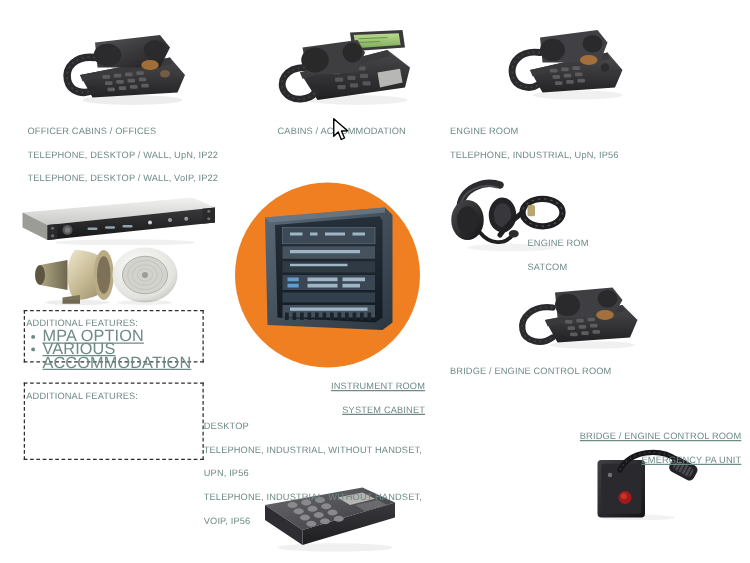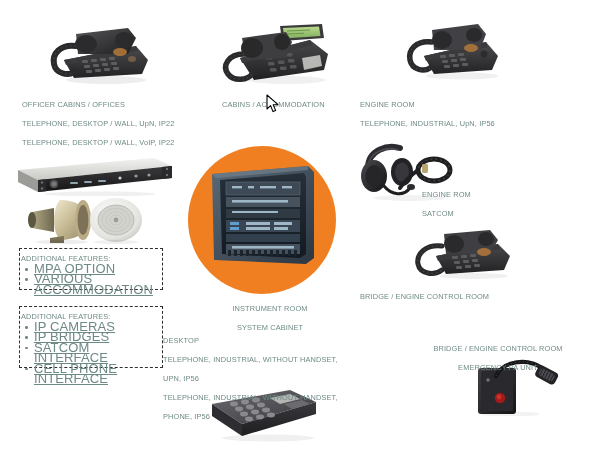--- a/index.html
+++ b/index.html
@@ -15,21 +15,21 @@
   
   .label{
     position:absolute;
     color:#6e8a86;
     font-size:7.4px;
     line-height:9.6px;
     letter-spacing:.12px;
     white-space:pre-line;
     font-family:"Liberation Sans", sans-serif;
   }
-  .label.center{text-align:center;}
+  .label.center{text-align:right;text-decoration:underline;}
 
   
   .featbox{
     position:absolute;
     border:1.6px dashed #2e2e2e;
     box-sizing:border-box;
     padding:5px 6px 5px 1px;
   }
   .featbox .ftitle{
     color:#6e8a86;font-size:7.4px;line-height:10px;letter-spacing:.12px;
@@ -502,44 +502,38 @@
 
   <div class="label" style="left:360px;top:282px;width:220px;">
     <div>BRIDGE / ENGINE CONTROL ROOM</div>
   </div>
 
   <div class="label" style="left:163px;top:326px;width:205px;">
     <div>DESKTOP</div>
     <div>TELEPHONE, INDUSTRIAL, WITHOUT HANDSET,</div>
     <div>UPN, IP56</div>
     <div>TELEPHONE, INDUSTRIAL, WITHOUT HANDSET,</div>
-    <div>PHONE, IP56</div>
+    <div>VOIP, IP56</div>
   </div>
 
   <div class="label center" style="left:403px;top:334px;width:190px;">
     <div>BRIDGE / ENGINE CONTROL ROOM</div>
     <div>EMERGENCY PA UNIT</div>
   </div>
 
   <div class="featbox" style="left:19px;top:248px;width:144px;height:42px;">
     <div class="ftitle">ADDITIONAL FEATURES:</div>
     <ul>
       <li>MPA OPTION</li>
       <li>VARIOUS ACCOMMODATION</li>
     </ul>
   </div>
 
   <div class="featbox" style="left:19px;top:306px;width:144px;height:62px;">
     <div class="ftitle">ADDITIONAL FEATURES:</div>
-    <ul>
-      <li>IP CAMERAS</li>
-      <li>IP BRIDGES</li>
-      <li>SATCOM  INTERFACE</li>
-      <li>CELL PHONE INTERFACE</li>
-    </ul>
   </div>
 
   <div class="cursor" style="left:266px;top:94px;width:16px;height:20px;">
     <svg viewBox="0 0 16 20" xmlns="http://www.w3.org/2000/svg">
       <path d="M1 1 L1 15 L4.6 11.6 L7 17.6 L9.6 16.4 L7.2 10.8 L12 10.6 Z" fill="#ffffff" stroke="#000000" stroke-width="1.1" stroke-linejoin="round"></path>
     </svg>
   </div>
 
 </div>
 

